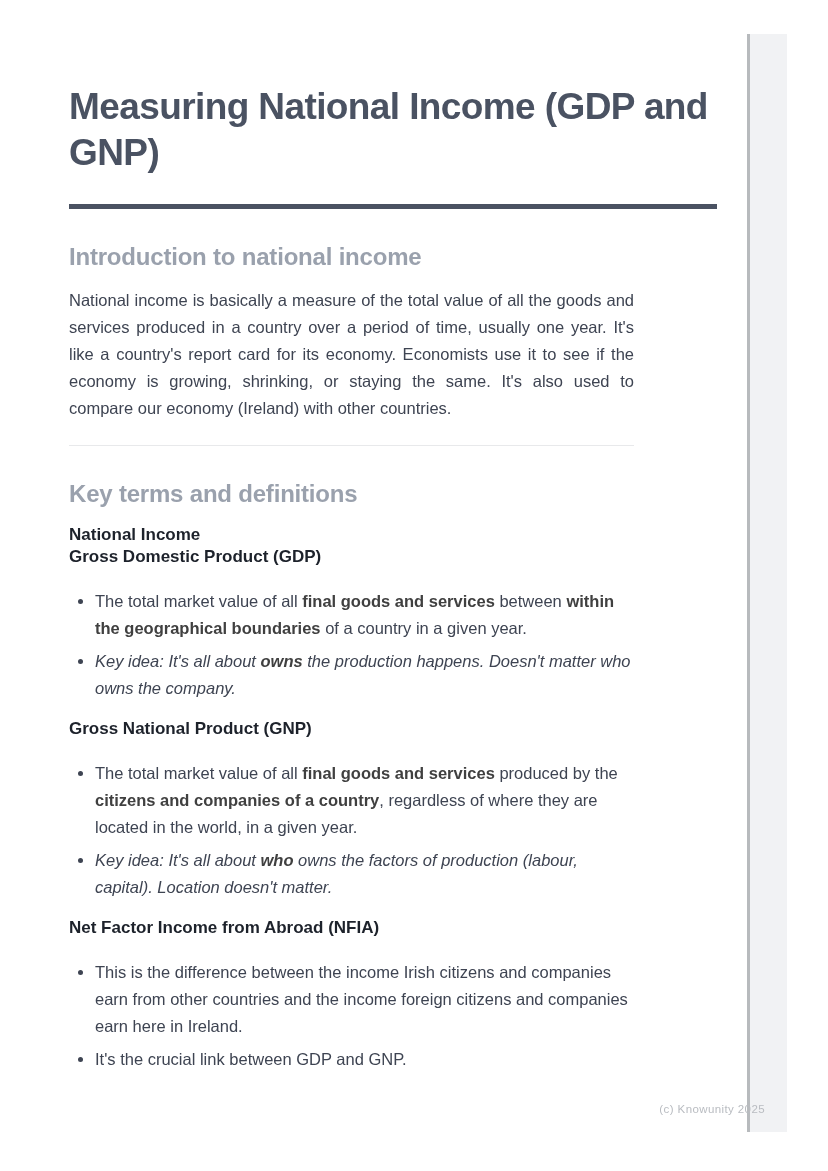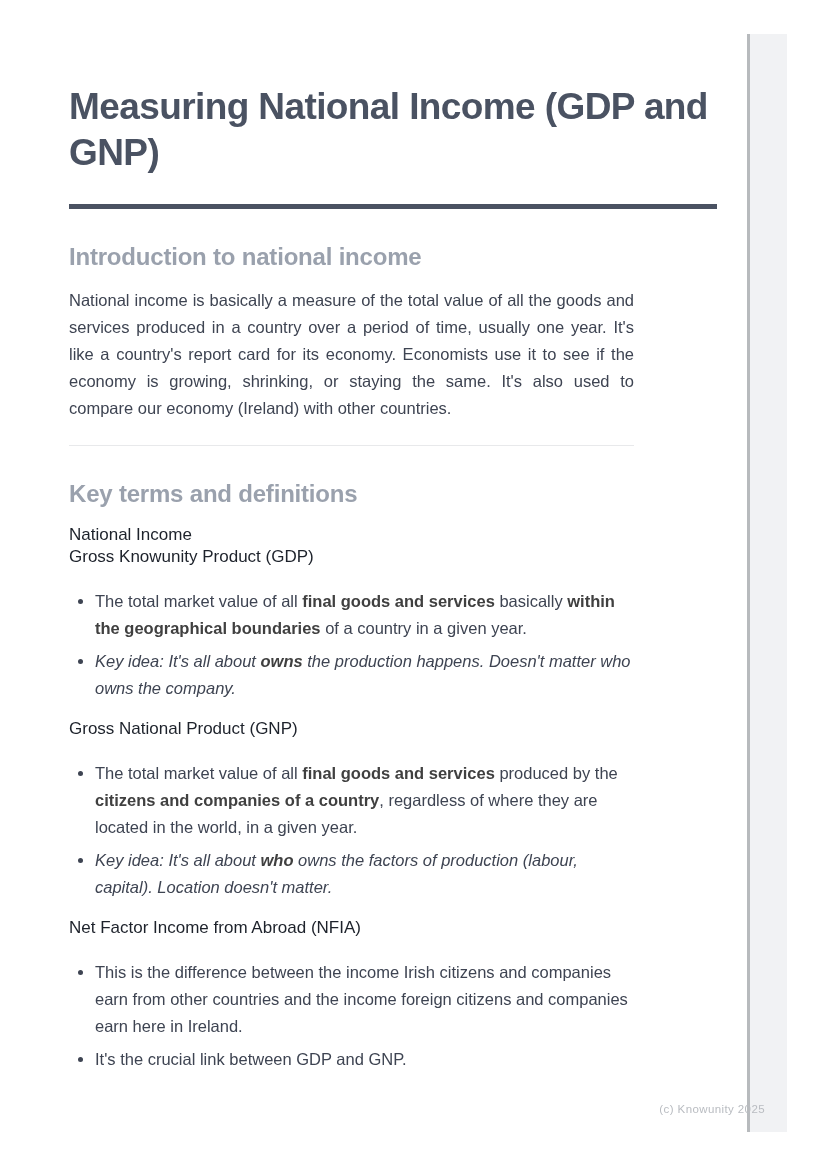--- a/index.html
+++ b/index.html
@@ -57,21 +57,21 @@
     margin: 23px 0 0 0;
     width: 565px;
     border: none;
     border-top: 1px solid #e8e9eb;
   }
   .terms h3.term-heading {
     margin: 0;
     width: 565px;
     font-size: 17px;
     line-height: 22px;
-    font-weight: 400;
+    font-weight: 700;
     color: #1d222b;
   }
   .terms ul.term-bullets {
     margin: 20px 0 16px 0;
     padding: 0 0 0 26px;
     width: 539px;
     list-style: disc outside;
   }
   .terms li.bullet-item {
     margin: 0 0 6px 0;
@@ -115,23 +115,23 @@
     <h2 class="section-heading">Introduction to national income</h2>
     <p class="intro">National income is basically a measure of the total value of all the goods and services produced in a country over a period of time, usually one year. It's like a country's report card for its economy. Economists use it to see if the economy is growing, shrinking, or staying the same. It's also used to compare our economy (Ireland) with other countries.</p>
   </section>
 
   <hr class="thin-divider">
 
   <section>
     <h2 class="section-heading">Key terms and definitions</h2>
     <div class="terms" id="terms">
         <h3 class="term-heading">National Income</h3>
-        <h3 class="term-heading">Gross Knowunity Product (GDP)</h3>
+        <h3 class="term-heading">Gross Domestic Product (GDP)</h3>
         <ul class="term-bullets">
-          <li class="bullet-item"><span>The total market value of all </span><span class="seg-bold">final goods and services</span><span> basically </span><span class="seg-bold">within the geographical boundaries</span><span> of a country in a given year.</span></li>
+          <li class="bullet-item"><span>The total market value of all </span><span class="seg-bold">final goods and services</span><span> between </span><span class="seg-bold">within the geographical boundaries</span><span> of a country in a given year.</span></li>
           <li class="bullet-item italic"><span>Key idea: It's all about </span><span class="seg-bold">owns</span><span> the production happens. Doesn't matter who owns the company.</span></li>
         </ul>
         <h3 class="term-heading">Gross National Product (GNP)</h3>
         <ul class="term-bullets">
           <li class="bullet-item"><span>The total market value of all </span><span class="seg-bold">final goods and services</span><span> produced by the </span><span class="seg-bold">citizens and companies of a country</span><span>, regardless of where they are located in the world, in a given year.</span></li>
           <li class="bullet-item italic"><span>Key idea: It's all about </span><span class="seg-bold">who</span><span> owns the factors of production (labour, capital). Location doesn't matter.</span></li>
         </ul>
         <h3 class="term-heading">Net Factor Income from Abroad (NFIA)</h3>
         <ul class="term-bullets">
           <li class="bullet-item"><span>This is the difference between the income Irish citizens and companies earn from other countries and the income foreign citizens and companies earn here in Ireland.</span></li>

